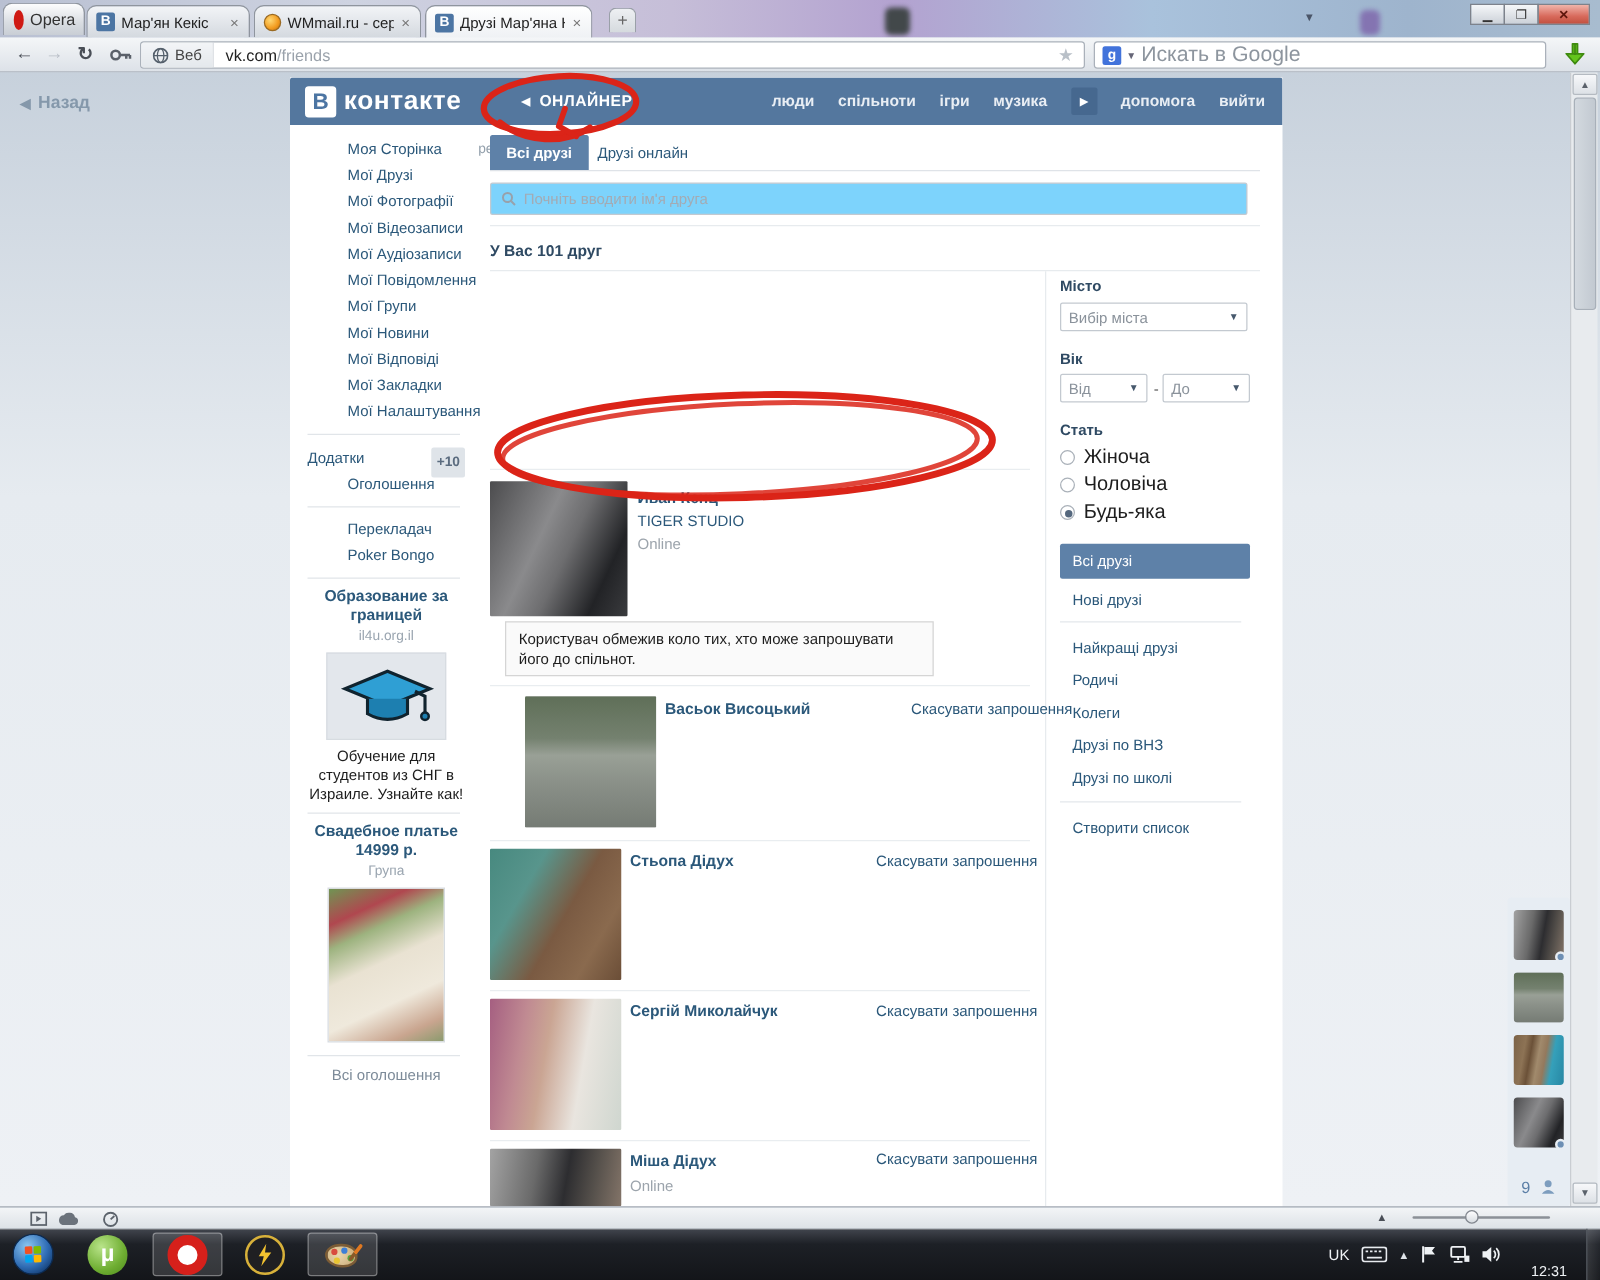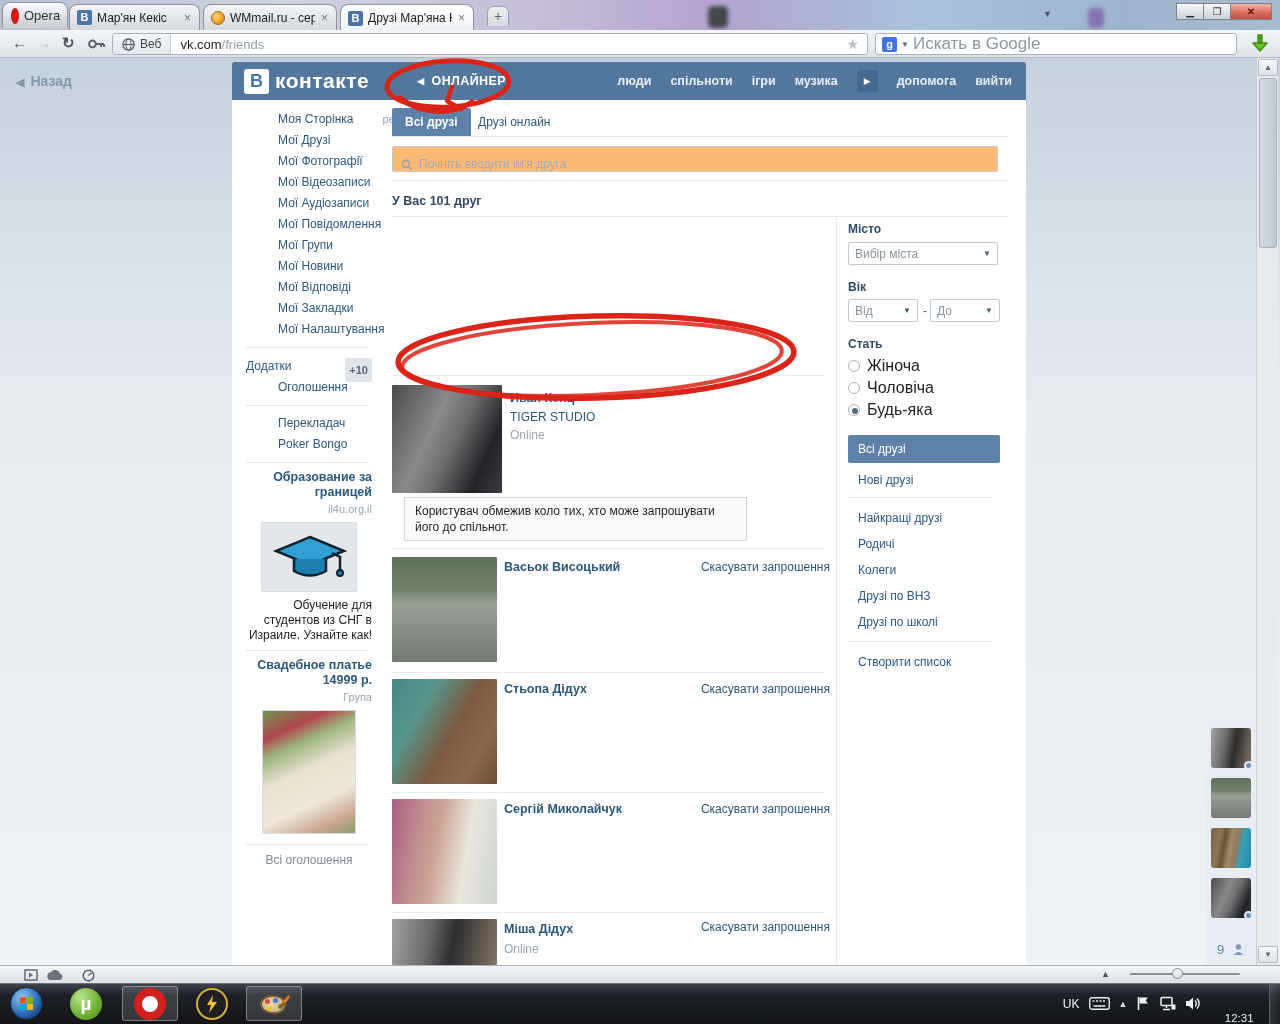--- a/index.html
+++ b/index.html
@@ -67,35 +67,35 @@
   .vk-menu a { color:#e9eef4; font-size:12.5px; font-weight:bold; text-decoration:none; }
   .menu-more { width:21px; height:22px; background:#466variable88f; background:#46688f; border-radius:2px; color:#fff; font-size:9px; text-align:center; line-height:22px; }
 
   
   .vk-side { position:absolute; left:0; top:38px; width:153px; padding:9px 0 0 14px; }
   .vk-side .itm { font-size:12px; color:#2b587a; line-height:21px; position:relative; width:126px;margin-left:32px; }
   .vk-side .edit { position:absolute; right:0; top:0; color:#93a0ac; font-size:11px; }
   .side-div { width:122px; border-top:1px solid #e1e5e9; margin:7px 0; }
   .apps-row { position:relative; width:126px; line-height:22px; font-size:12px; color:#2b587a; }
   .apps-badge { position:absolute; right:0; top:3px; background:#dfe4e9; color:#5b6c7f; font-size:11px; font-weight:bold; border-radius:2px; padding:1px 4px; }
-  .ad { width:126px; text-align:right; margin-top:4px; }
+  .ad { width:126px; text-align:center; margin-top:4px; }
   .ad-title { color:#2b587a; font-size:12.5px; font-weight:bold; line-height:15px; }
   .ad-sub { color:#9aa5b0; font-size:11px; margin-top:3px; }
   .ad-img { margin:7px auto 6px; border:1px solid #d7dce1; }
   .ad-desc { font-size:12px; color:#1d1d1d; line-height:15px; }
   .all-ads { width:126px; text-align:center; color:#7d8b99; font-size:12px; margin-top:8px; }
 
   
   .vk-main { position:absolute; left:160px; top:38px; width:618px; height:865px; }
   .tab-active { position:absolute; left:0; top:8px; height:28px; background:#5e81a8; color:#fff; font-size:12px; font-weight:bold;
     padding:0 13px; line-height:28px; border-radius:2px 2px 0 0; }
   .tab-other { position:absolute; left:86px; top:15px; color:#2b587a; font-size:12px; }
   .tabs-underline { position:absolute; left:0; top:36px; width:616px; border-top:1px solid #dfe3e8; }
-  .friend-search { position:absolute; left:0; top:46px; width:606px; height:26px; border:1px solid #c3c9d0; border-radius:2px; background:#fdba74;
-    display:flex; align-items:flex-end; gap:6px; padding:0 8px; }
+  .friend-search { position:absolute; left:0; top:46px; width:606px; height:26px; border:1px solid #c3c9d0; border-radius:2px; background:#7dd3fc;
+    display:flex; align-items:center; gap:6px; padding:0 8px; }
   .friend-search input { border:none; outline:none; flex:1; font-size:12px; color:#333; background:transparent; font-family:"Liberation Sans",sans-serif; }
   .friend-search input::placeholder { color:#a3abb4; }
   .sec-div { position:absolute; left:0; width:616px; border-top:1px solid #e7ebee; }
   .counter { position:absolute; left:0; top:94px; font-size:12.5px; font-weight:bold; color:#2f4a63; }
   .col-div { position:absolute; left:444px; top:117px; height:748px; border-left:1px solid #e7ebee; }
 
   .frow { position:absolute; left:0; width:438px; }
   .avatar { position:absolute; left:0; border-radius:1px; }
   .fname { position:absolute; left:118px; font-size:12.5px; font-weight:bold; color:#2b587a; }
   .fsub { position:absolute; left:118px; font-size:12px; color:#2b587a; }
@@ -323,21 +323,21 @@
 
         <div class="frow" style="top:285px;height:163px;">
           <div class="avatar av2" style="top:0;width:110px;height:108px;"></div>
           <div class="fname" style="top:6px;">Иван Кенц</div>
           <div class="fsub" style="top:25px;">TIGER STUDIO</div>
           <div class="fonline" style="top:43px;">Online</div>
           <div class="fnote" style="top:112px;">Користувач обмежив коло тих, хто може запрошувати його до спільнот.</div>
         </div>
 
         <div class="row-div" style="top:448px;"></div>
-        <div class="frow" style="top:456px;height:116px;">
+        <div class="frow" style="top:456px;height:116px;margin-left:28px;">
           <div class="avatar av3" style="top:1px;width:105px;height:105px;"></div>
           <div class="fname fname3" style="top:4px;">Васьок Висоцький</div>
           <div class="faction" style="top:4px;">Скасувати запрошення</div>
         </div>
         <div class="row-div" style="top:572px;"></div>
 
         <div class="frow" style="top:578px;height:114px;">
           <div class="avatar av4" style="top:1px;width:105px;height:105px;"></div>
           <div class="fname fname3" style="top:4px;">Стьопа Дідух</div>
           <div class="faction" style="top:4px;">Скасувати запрошення</div>

